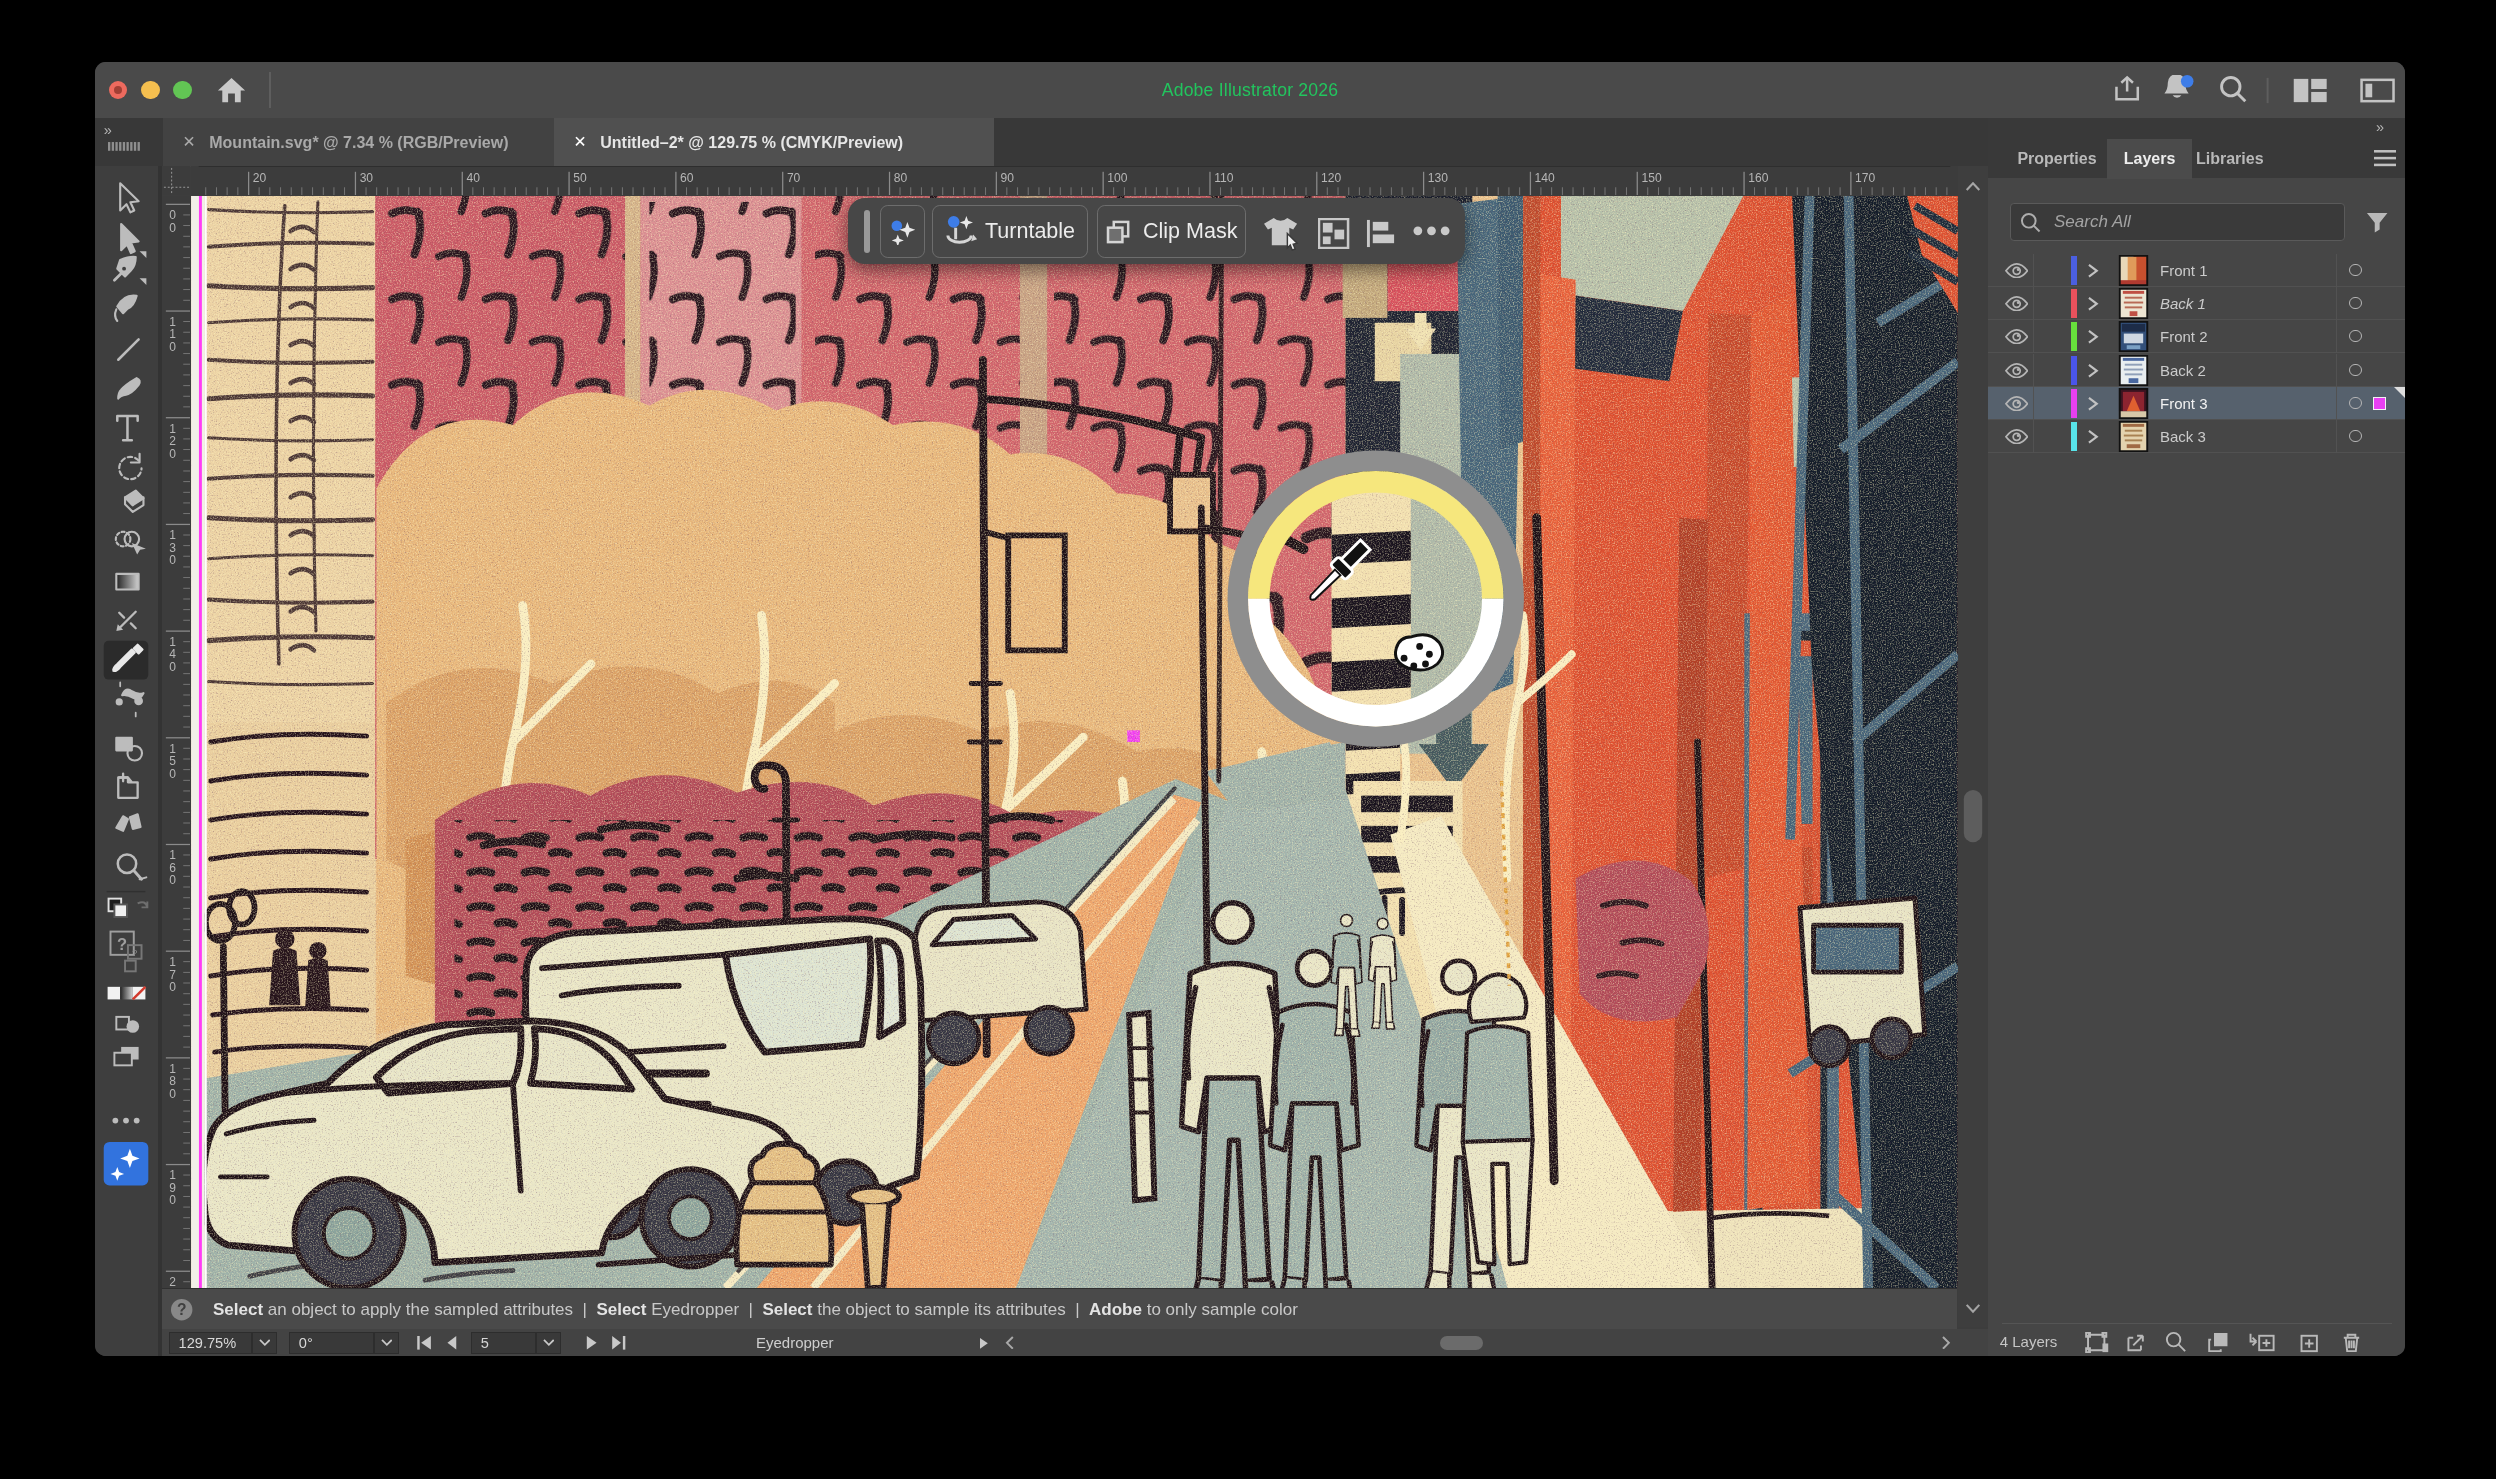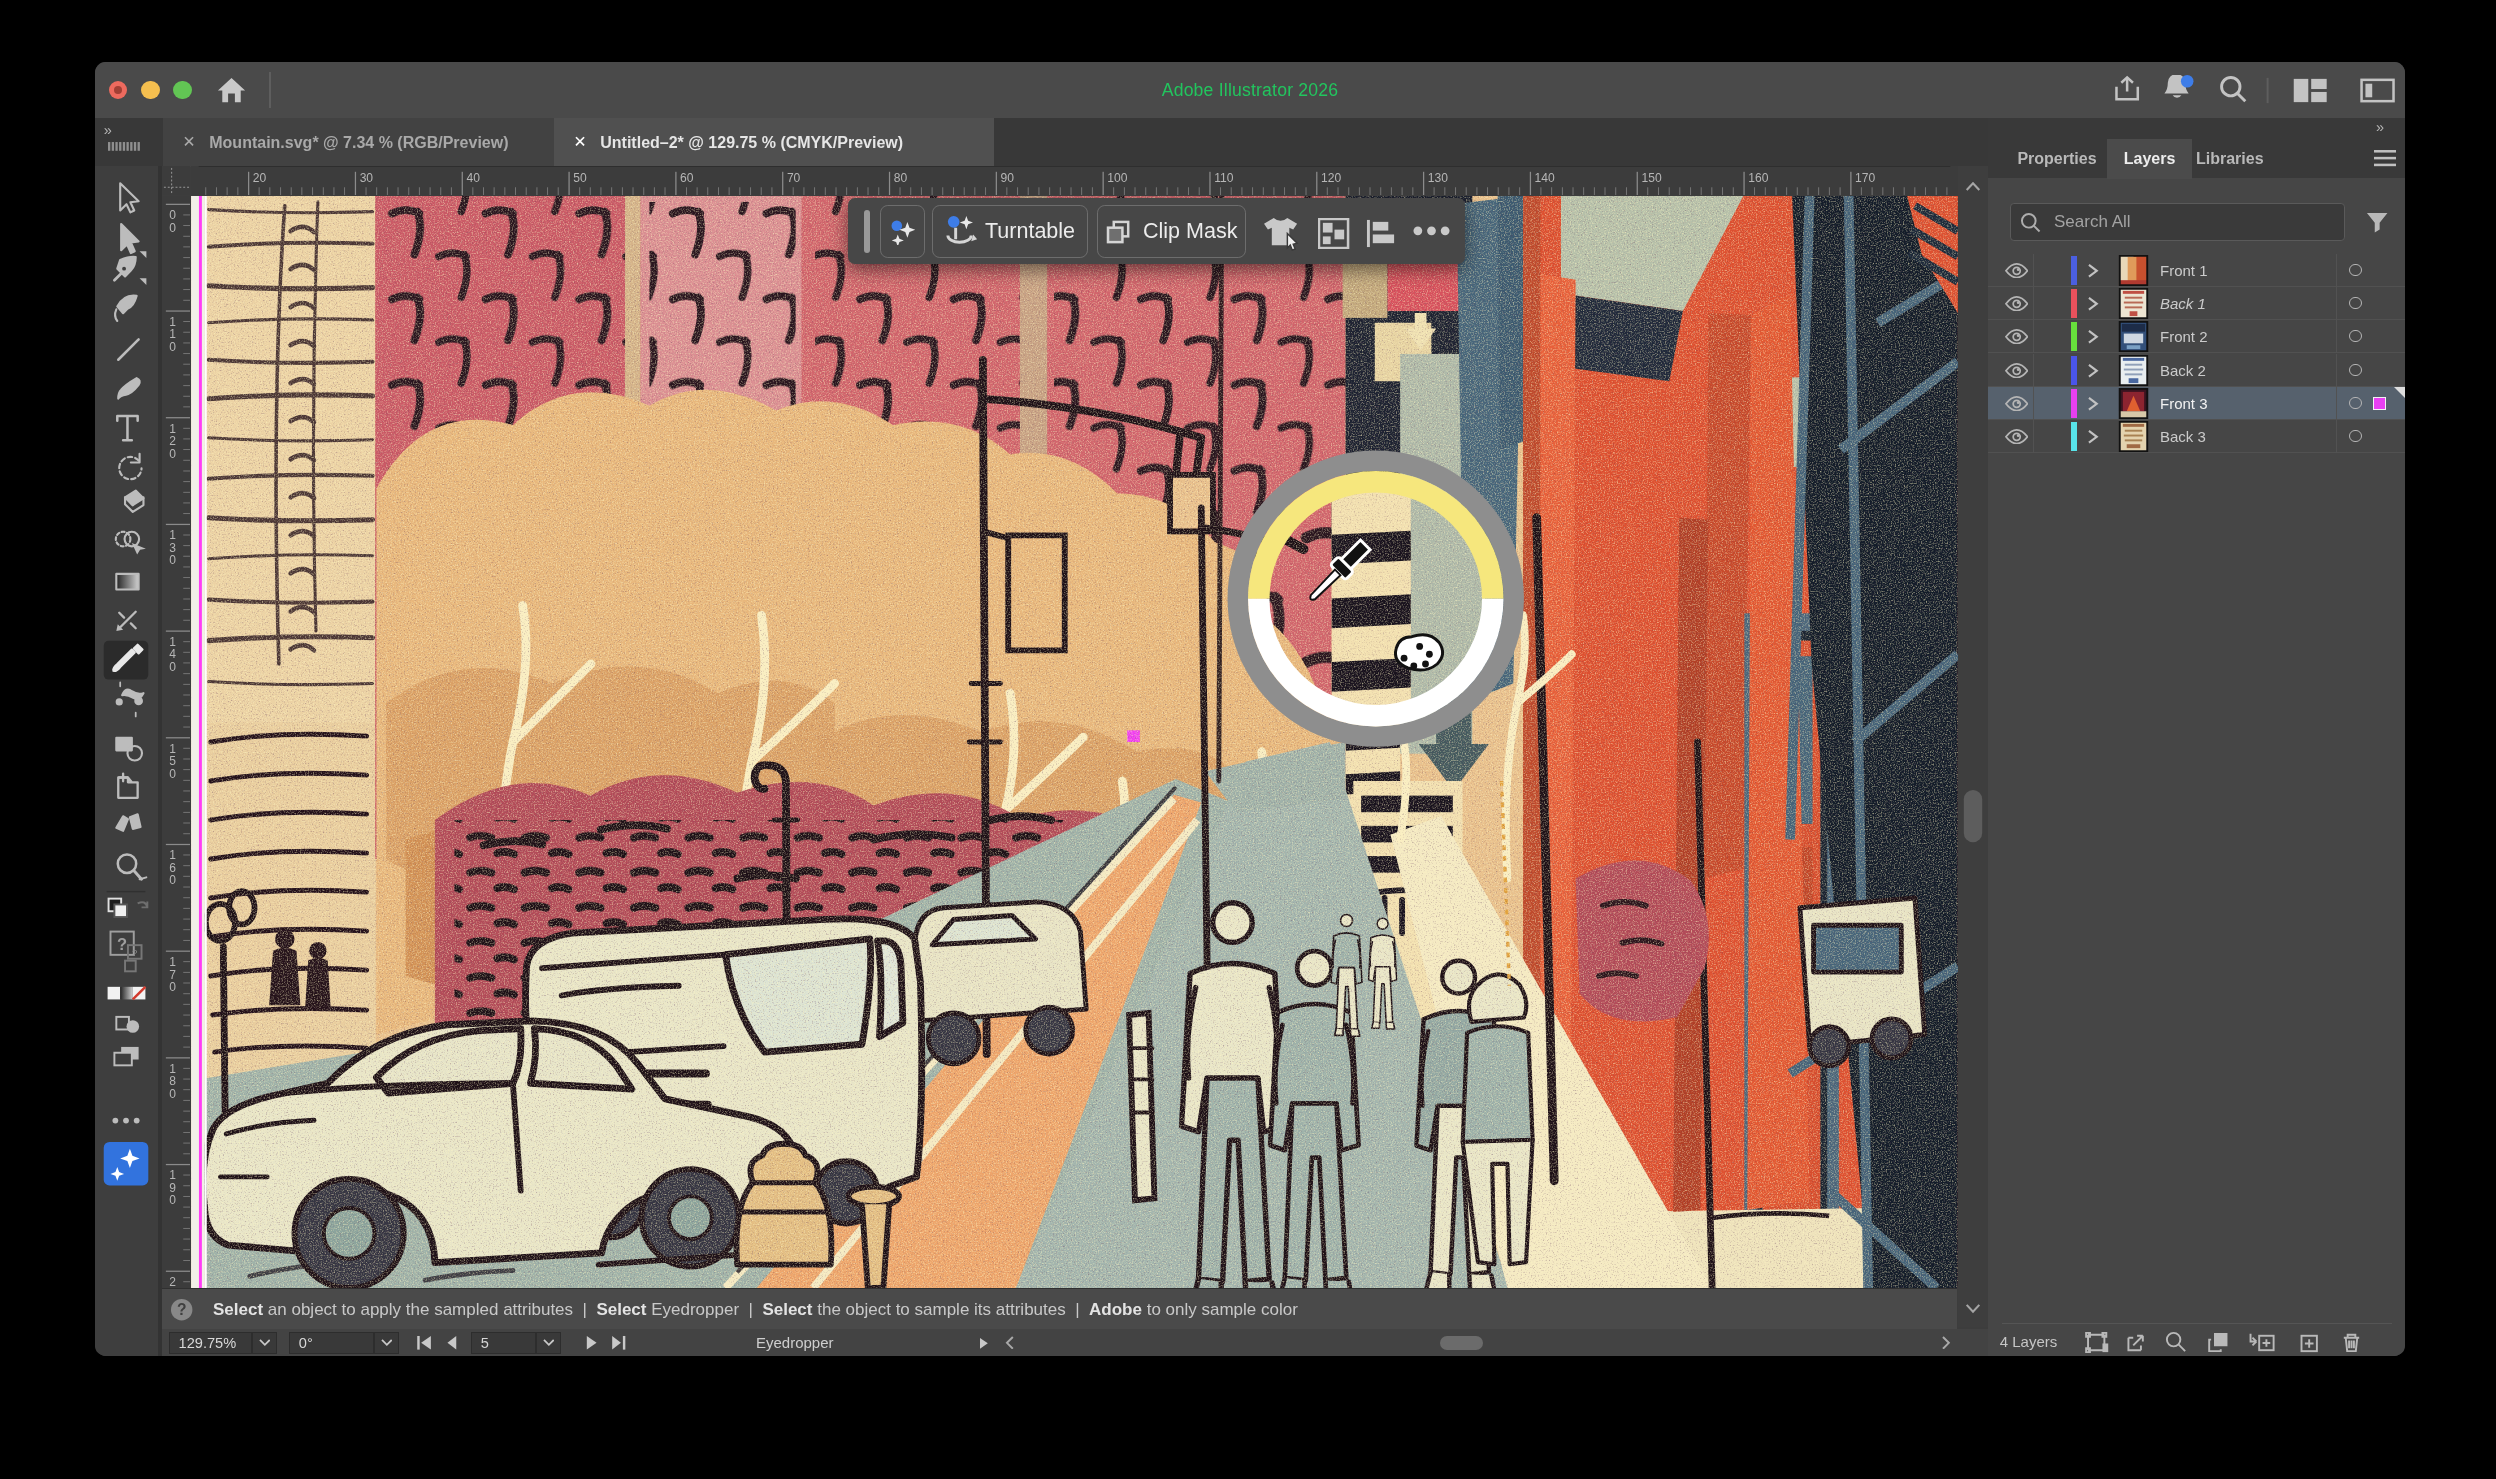--- a/index.html
+++ b/index.html
@@ -837,21 +837,21 @@
           <circle cx="8" cy="-6" r="3.5" fill="#111"></circle>
           <circle cx="18" cy="2" r="3.5" fill="#111"></circle>
           <circle cx="14" cy="12" r="3.5" fill="#111"></circle>
           <circle cx="2" cy="14" r="3.5" fill="#111"></circle>
           <circle cx="-8" cy="6" r="3.5" fill="#111"></circle>
         </g>
 <rect x="0" y="0" width="14" height="1120" fill="#f2efe8"></rect>
 <rect x="8" y="0" width="3" height="1120" fill="#ff3df5"></rect>
 <rect x="14" y="0" width="2" height="1120" fill="#ffffff"></rect>
 </svg>
-<div style="position:absolute;left:657px;top:2px;width:617px;height:66px;background:#474747;border-radius:7px;box-shadow:0 5.9px 17.6px rgba(0,0,0,.5)">
+<div style="position:absolute;left:657px;top:2px;width:617px;height:66px;background:#474747;border-radius:17px;box-shadow:0 5.9px 17.6px rgba(0,0,0,.5)">
   <div style="position:absolute;left:15.6px;top:11.7px;width:6.8px;height:43px;border-radius:3.9px;background:#9a9a9a"></div>
   <div class="fbtn" style="left:32px;width:45px"></div>
   <svg class="abs" style="left:43px;top:21.5px" width="27" height="25" viewBox="0 0 28 26">
     <circle cx="6" cy="6" r="5.5" fill="#3e7de8"></circle>
     <path d="M17 2 l2.2 6 6 2.2 -6 2.2 -2.2 6 -2.2 -6 -6 -2.2 6 -2.2 z" fill="#e8e8e8"></path>
     <path d="M7 15 l1.7 4.6 4.6 1.7 -4.6 1.7 -1.7 4.6 -1.7 -4.6 -4.6 -1.7 4.6 -1.7 z" fill="#e8e8e8"></path>
   </svg>
   <div class="fbtn" style="left:84px;width:156px"></div>
   <svg class="abs" style="left:94px;top:15.6px" width="39" height="37" viewBox="0 0 40 38">
     <circle cx="12" cy="8" r="6" fill="#3e7de8"></circle>
@@ -961,21 +961,21 @@
           <rect y="0" width="23" height="2.6"></rect>
           <rect y="7" width="23" height="2.6"></rect>
           <rect y="14" width="23" height="2.6"></rect>
         </g>
     </svg>
     <div class="abs" style="left:21.5px;top:85px;width:335px;height:38px;background:#3a3a3a;border:1px solid #5a5a5a;border-radius:3.9px"></div>
     <svg class="abs" style="left:32px;top:94px" width="21.5" height="21.5" viewBox="0 0 22 22">
       <circle cx="9" cy="9" r="7" fill="none" stroke="#adadad" stroke-width="2"></circle>
         <path d="M14 14 l6 6" stroke="#adadad" stroke-width="2"></path>
     </svg>
-    <div class="abs" style="left:66px;top:85px;height:38px;line-height:38px;font-size:17px;color:#a3a3a3">Search All</div>
+    <div class="abs" style="left:66px;top:85px;height:38px;line-height:38px;font-size:17px;font-style:italic;color:#a3a3a3">Search All</div>
     <svg class="abs" style="left:377px;top:92px" width="24.4" height="24.4" viewBox="0 0 25 25">
       <path d="M2 3 h21 l-8 10 v7 l-5 3 v-10 z" fill="#b9b9b9"></path>
     </svg>
     <div class="lrow" style="top:136px;">  
         <div class="abs" style="left:16.6px;top:8.8px"><svg width="23.4" height="15.6" viewBox="0 0 24 16">
             <path d="M1 8 q11 -14 22 0 q-11 14 -22 0z" fill="none" stroke="#b5b5b5" stroke-width="1.8"></path>
             <circle cx="12" cy="8" r="3.6" fill="none" stroke="#b5b5b5" stroke-width="1.8"></circle>
             <circle cx="13.5" cy="6.8" r="1.4" fill="#b5b5b5"></circle>
           </svg></div>  
         <div class="abs" style="left:45px;top:0;width:1px;height:33px;background:#525252"></div>  

